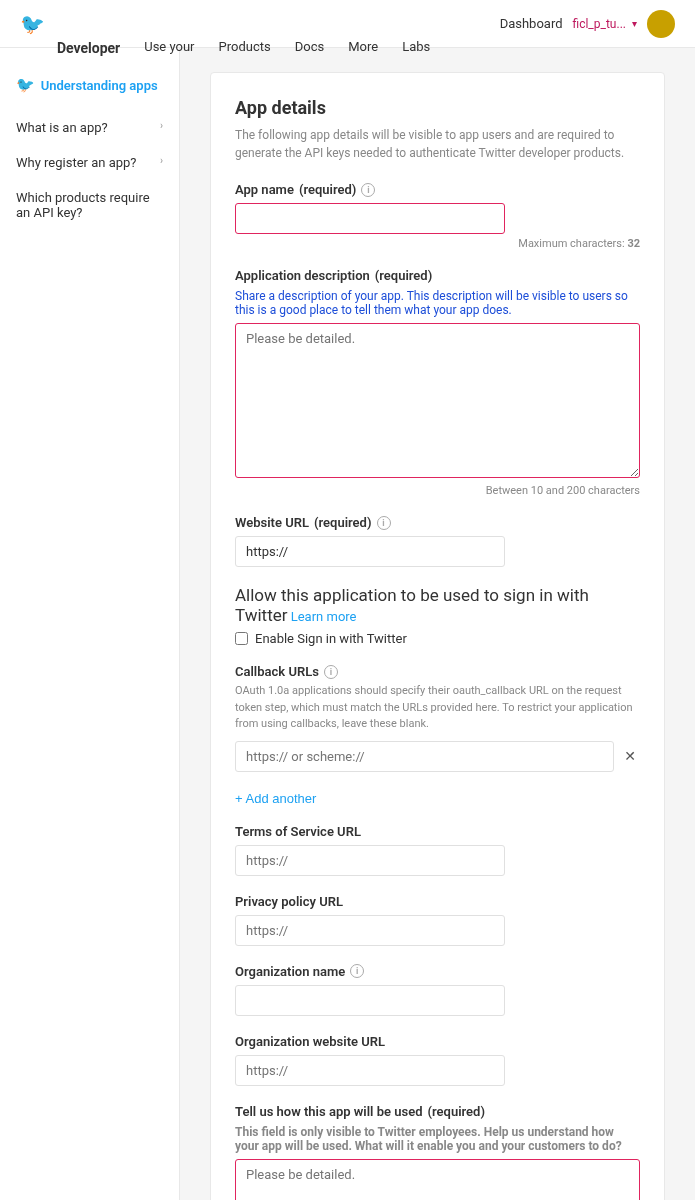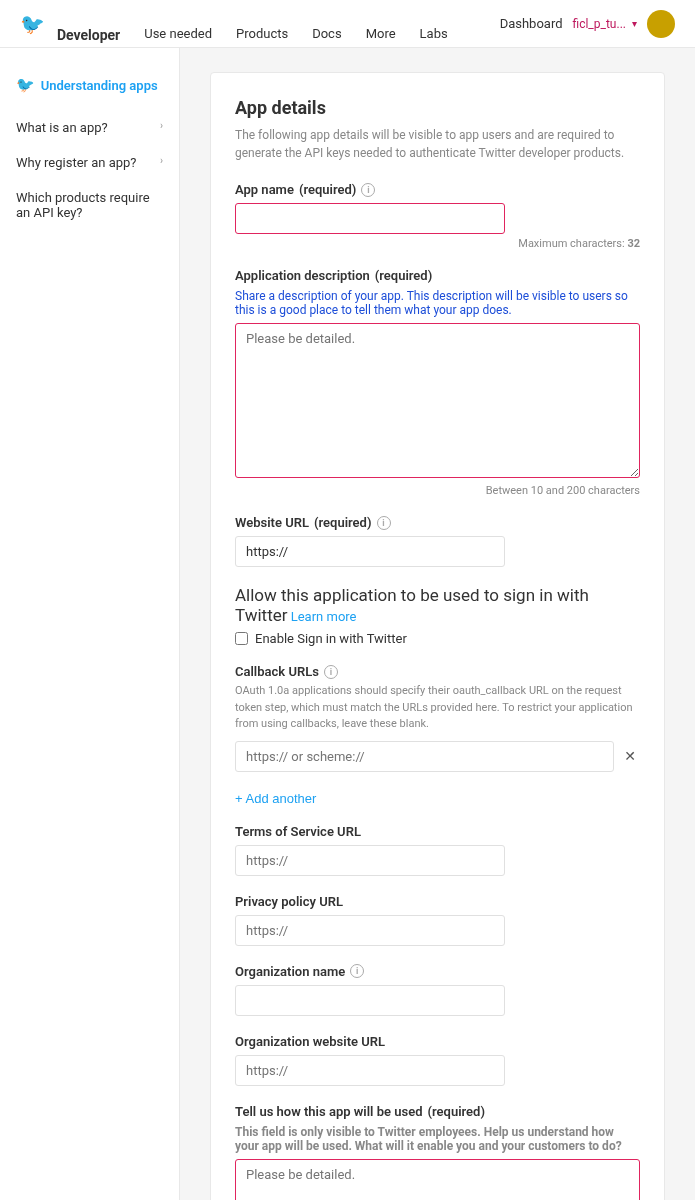--- a/index.html
+++ b/index.html
@@ -8,21 +8,21 @@
     
     .navbar {
       display: flex; align-items: center; background: #fff; border-bottom: 1px solid #e8e8e8;
       padding: 0 20px; height: 48px; position: relative;
     }
     .navbar-logo { color: #1da1f2; font-size: 20px; margin-right: 12px; }
     .navbar-links { display: flex; align-items: center; height: 100%; }
     .navbar-link {
       padding: 0 12px; height: 100%; display: flex; align-items: center;
       font-size: 13px; color: #333; text-decoration: none; cursor: pointer;
-      border-bottom: 3px solid transparent; position: relative; top: 1px; margin-top: 21px;
+      border-bottom: 3px solid transparent; position: relative; top: 14px; margin-top: 21px;
     }
     .navbar-right { margin-left: auto; display: flex; align-items: center; gap: 10px; }
     .navbar-dashboard { font-size: 13px; color: #333; cursor: pointer; }
     .navbar-user-info { display: flex; align-items: center; gap: 6px; font-size: 12px; color: #be185d; cursor: pointer; }
     .navbar-avatar { width: 28px; height: 28px; background: #c8a000; border-radius: 50%; }
 
     
     .page-container { display: flex; min-height: calc(100vh - 48px); background: #f5f5f5; }
 
     
@@ -94,21 +94,21 @@
 
     strong { font-weight: 700; }
   </style>
 </head>
 <body>
 
 <nav class="navbar">
   <span class="navbar-logo">🐦</span>
   <span class="navbar-link" style="font-weight:700;font-size:14px;padding-left:0;border-bottom:none;color:#333;">Developer</span>
   <div class="navbar-links">
-    <a class="navbar-link">Use needed</a>
+    <a class="navbar-link">Use your</a>
     <a class="navbar-link">Products</a>
     <a class="navbar-link">Docs</a>
     <a class="navbar-link">More</a>
     <a class="navbar-link">Labs</a>
   </div>
   <div class="navbar-right">
     <span class="navbar-dashboard">Dashboard</span>
     <div class="navbar-user-info">
       <span>ficl_p_tu...</span>
       <span style="font-size:10px;">▾</span>

